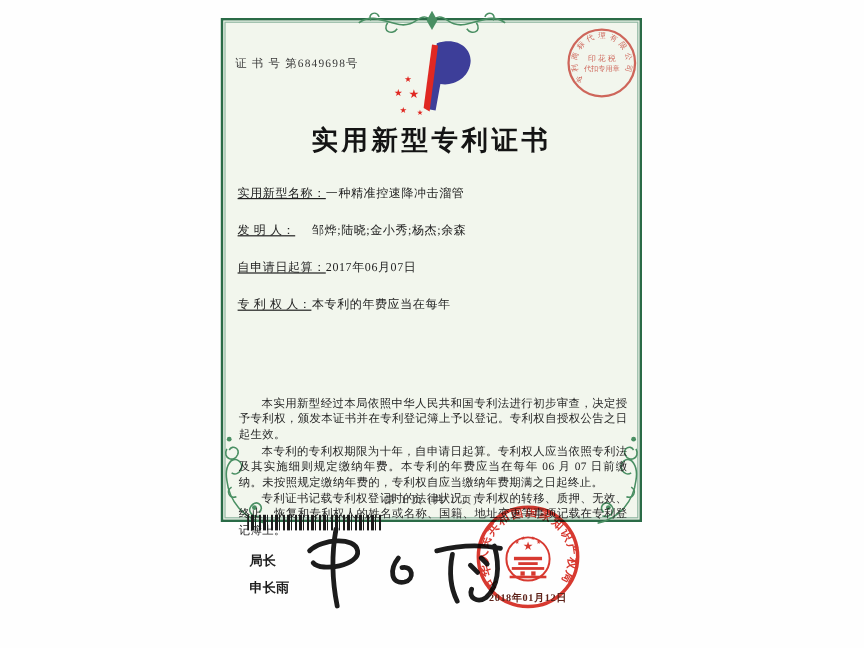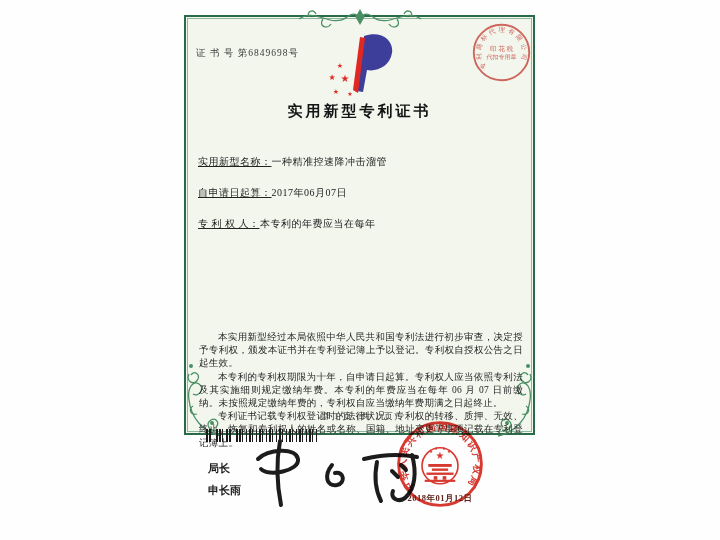--- a/index.html
+++ b/index.html
@@ -18,21 +18,21 @@
   }
   
   .orn-top{position:absolute;top:-13px;left:50%;transform:translateX(-50%);width:134px;height:27px;}
   .orn-bl{position:absolute;left:-5px;bottom:-7px;width:48px;height:96px;}
   .orn-br{position:absolute;right:-5px;bottom:-7px;width:48px;height:96px;transform:scaleX(-1);}
   
   .cert-no{position:absolute;left:10px;top:30px;font-size:9.5px;letter-spacing:1px;color:#3a3a3a;}
   .logo{position:absolute;left:136px;top:15px;width:82px;height:68px;}
   .title{
     position:absolute;top:85px;left:0;right:0;margin:0;text-align:center;
-    font-size:15px;font-weight:bold;letter-spacing:3px;color:#141414;
+    font-size:22px;font-weight:bold;letter-spacing:3px;color:#141414;
   }
   
   .fields{position:absolute;top:140px;left:12px;right:6px;}
   .field{margin-bottom:21px;font-size:10px;line-height:10px;color:#222;white-space:nowrap;}
   .field .label{display:inline-block;min-width:62px;letter-spacing:.5px;text-decoration:underline;}
   .field .value{letter-spacing:.5px;}
   
   .paras{position:absolute;top:314px;left:13px;right:10px;font-family:Liberation Serif, serif;}
   .paras p{margin:0;text-indent:2em;font-size:9.5px;line-height:13.2px;
     text-align:justify;color:#262626;letter-spacing:.3px;}
@@ -112,20 +112,23 @@
       <text x="14" y="62" font-size="7">★</text>
       <text x="28" y="64" font-size="6">★</text>
     </g>
   </svg>
 
   <h1 class="title">实用新型专利证书</h1>
 
   <div class="fields">
     <div class="field">
       <span class="label">实用新型名称：</span><span class="value">一种精准控速降冲击溜管</span>
+    </div>
+    <div class="field">
+      <span class="label">发 明 人：</span><span class="value">邹烨;陆晓;金小秀;杨杰;余森</span>
     </div>
     <div class="field">
       <span class="label">自申请日起算：</span><span class="value">2017年06月07日</span>
     </div>
     <div class="field">
       <span class="label">专 利 权 人：</span><span class="value">本专利的年费应当在每年</span>
     </div>
   </div>
 
   <div class="paras">

